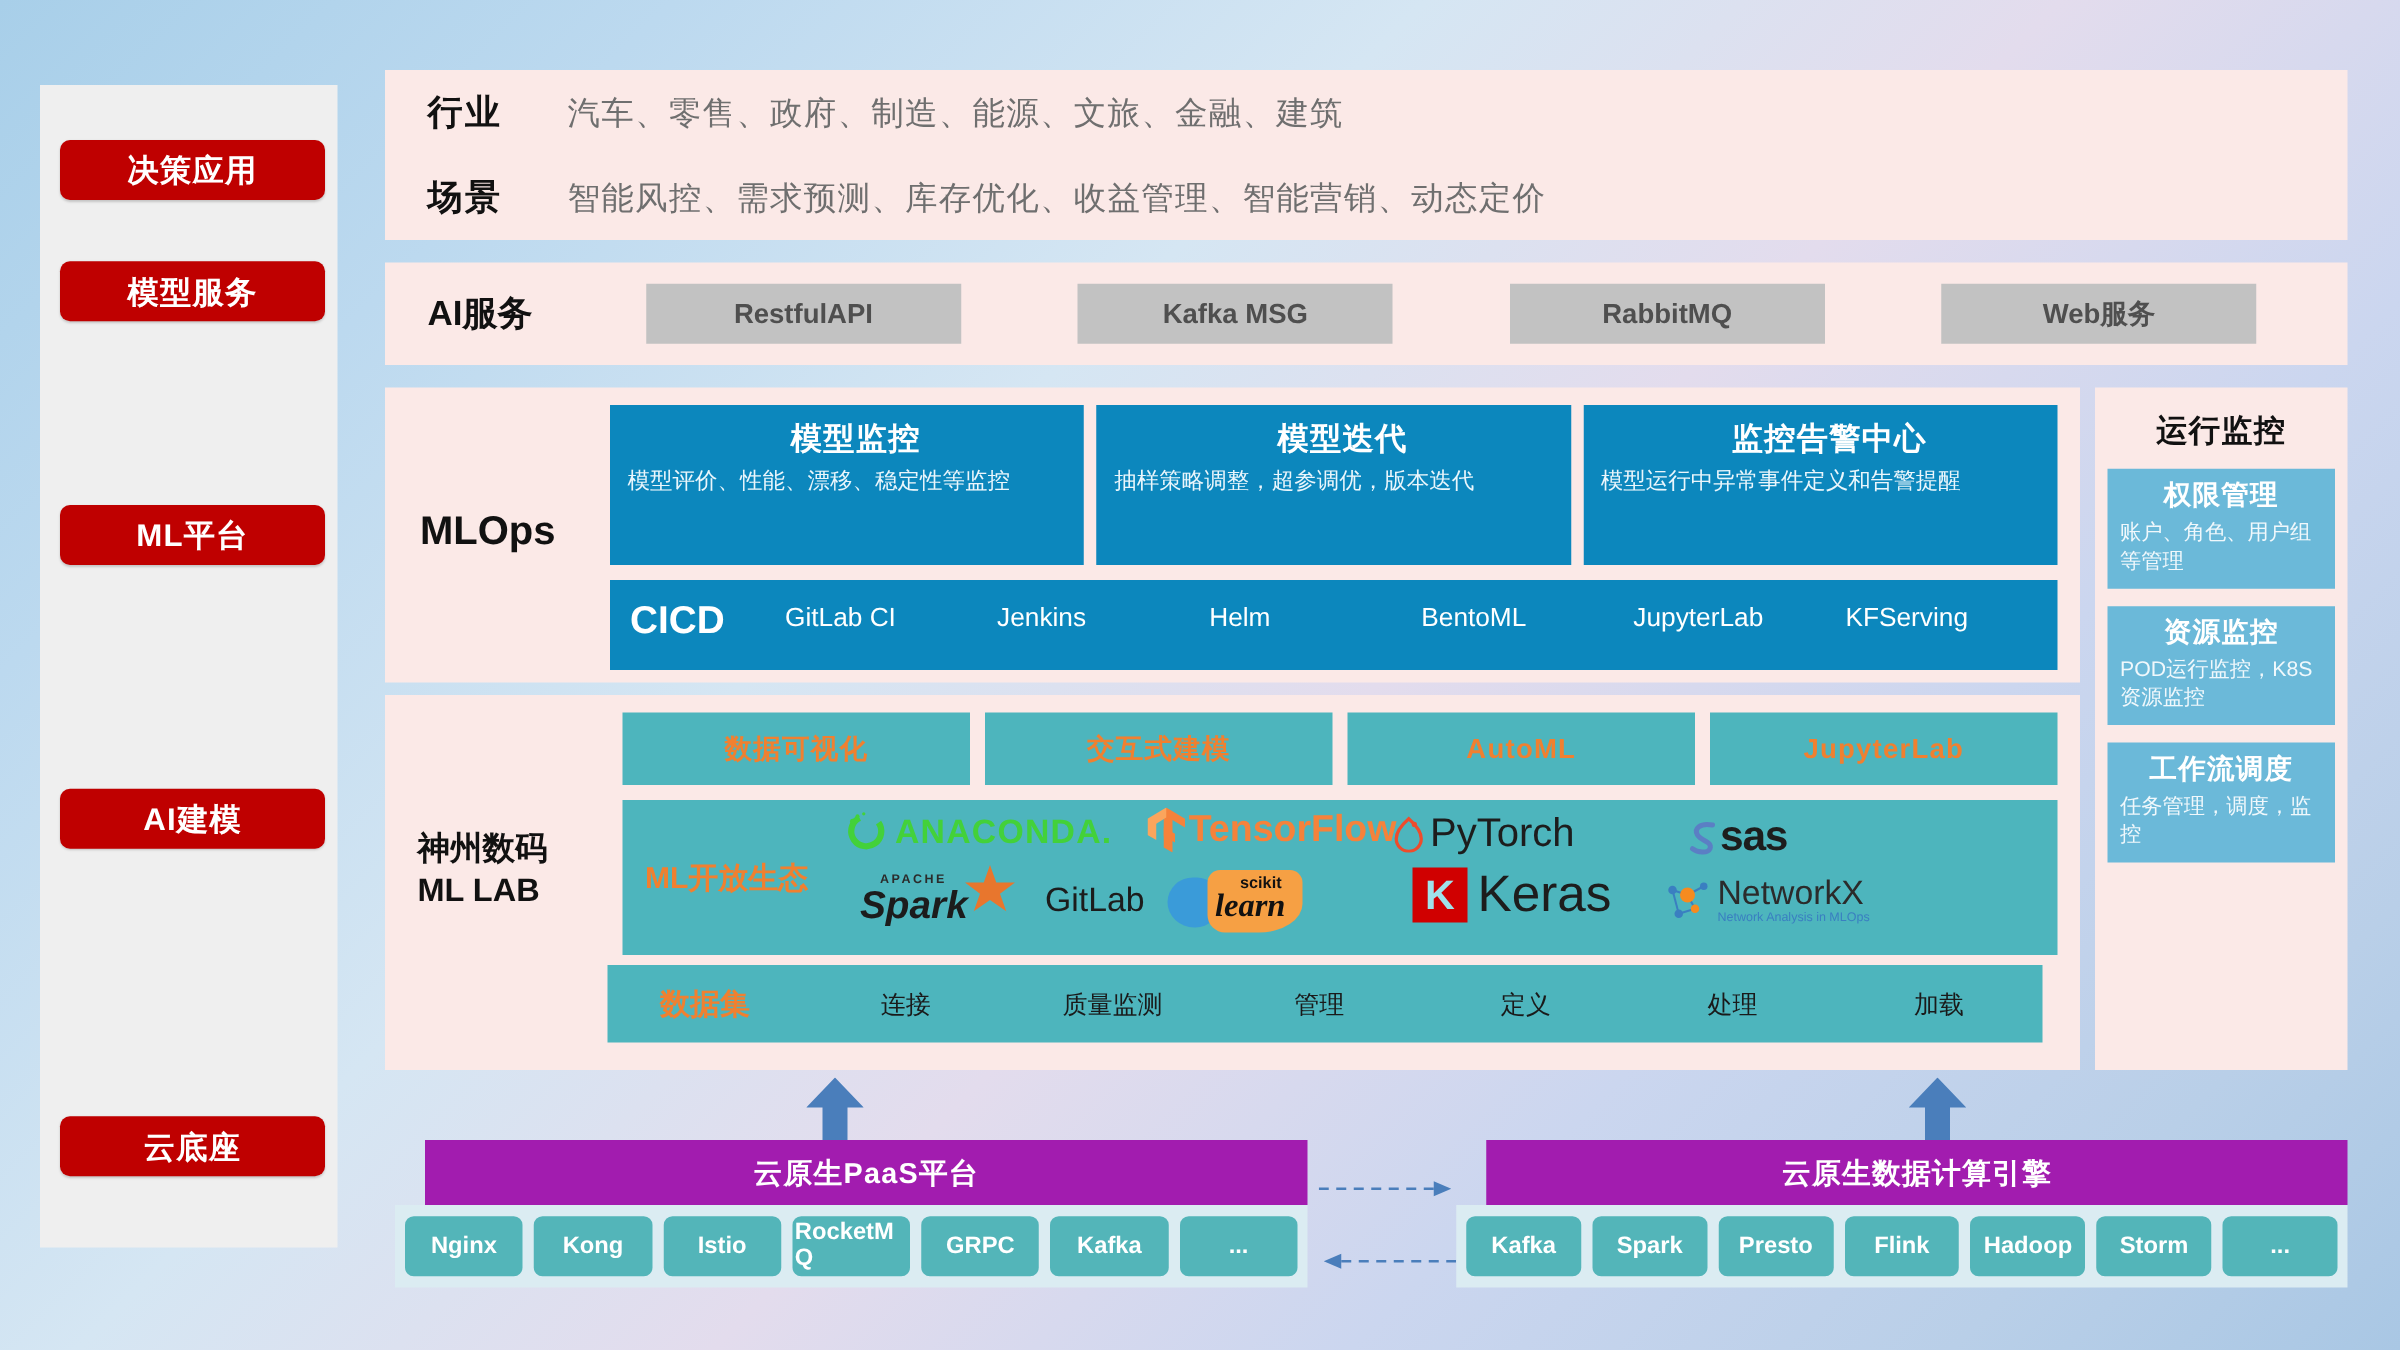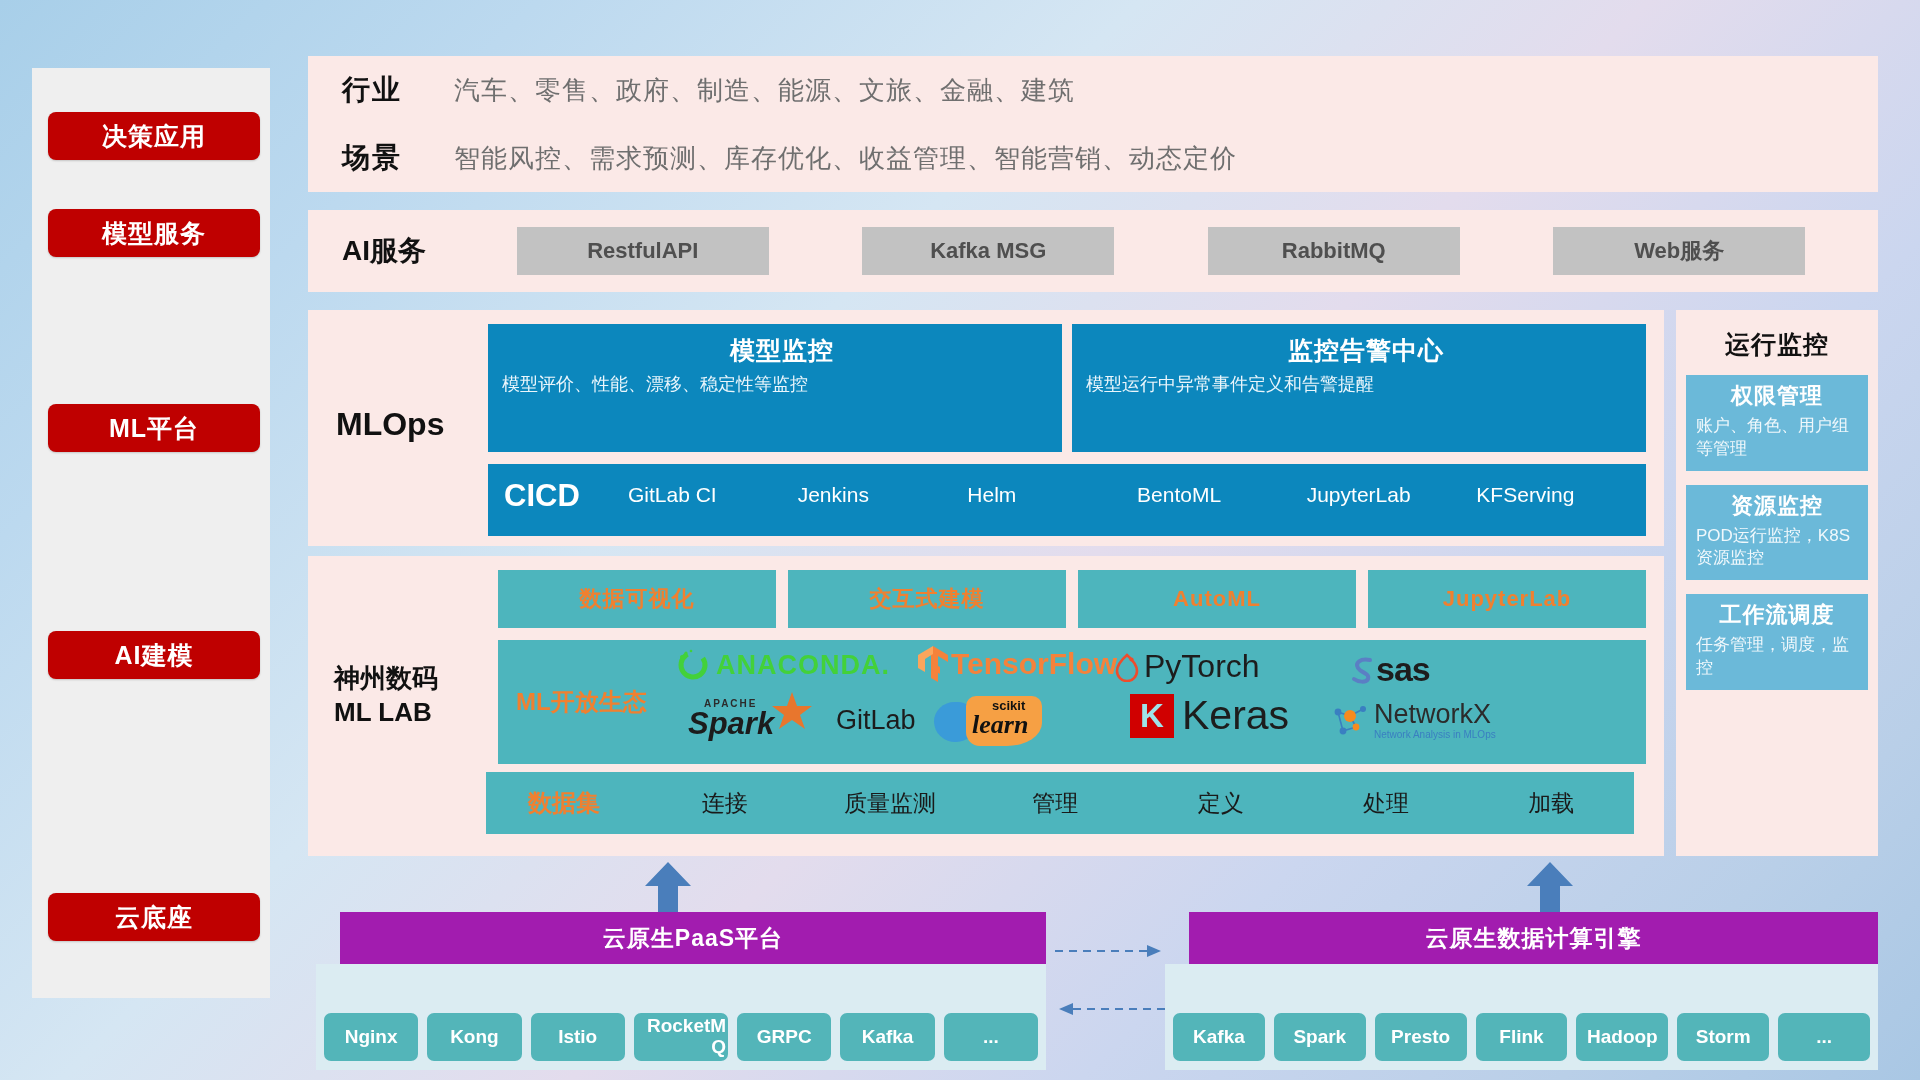--- a/index.html
+++ b/index.html
@@ -77,42 +77,42 @@
     display:flex;align-items:center;
   }
   .eco-key{width:160px;color:#f08030;font-size:24px;font-weight:bold;padding-left:18px;box-sizing:border-box;}
   .eco-logos{flex:1;height:100%;position:relative;}
   .dataset{
     position:absolute;left:178px;top:216px;width:1148px;height:62px;background:#4db5bd;
     display:flex;align-items:center;
   }
   .ds-key{width:156px;color:#f08030;font-size:24px;font-weight:bold;text-align:center;}
   .ds-items{flex:1;display:flex;}
-  .ds-item{flex:1;text-align:center;color:#1a1a1a;font-size:23px;}
+  .ds-item{flex:1;text-align:center;color:#1a1a1a;font-size:20px;}
 
   
   #panel-mon{left:1676px;top:310px;width:202px;height:546px;}
   .mon-title{text-align:center;font-size:25px;font-weight:bold;color:#111;padding-top:18px;letter-spacing:1px;}
   .mon-card{
     margin:14px 10px 0 10px;background:#6bb9d9;color:#fff;padding:6px 10px 10px 10px;box-sizing:border-box;
   }
   .mon-card h4{margin:0 0 4px 0;font-size:22px;text-align:center;font-weight:bold;letter-spacing:1px;}
   .mon-card p{margin:0;font-size:17px;line-height:1.34;color:#f0f8fc;}
 
   
   .cloud-group{position:absolute;}
   .cloud-head{
     background:#a21caf;color:#fff;font-size:23px;font-weight:bold;
     height:52px;display:flex;align-items:center;justify-content:center;letter-spacing:1px;margin-left:24px;
   }
   .cloud-body{background:#dbecf2;padding:9px 8px;display:flex;gap:9px;}
   .cloud-chip{
     flex:1;height:48px;background:#53b5b9;border-radius:7px;color:#fff;
     font-size:19px;font-weight:bold;display:flex;align-items:center;justify-content:center;
-    text-align:right;line-height:1.1;padding:0 2px;box-sizing:border-box;word-break:break-word;margin-top:40px;
+    text-align:left;line-height:1.1;padding:0 2px;box-sizing:border-box;word-break:break-word;
   }
   .up-arrow{position:absolute;width:46px;}
   .up-arrow svg{display:block;}
   .dash-row{position:absolute;}
   
   .logo{position:absolute;display:flex;align-items:center;}
   .logo-txt{font-weight:bold;}
 </style>
 </head>
 <body>
@@ -147,20 +147,24 @@
       <div class="ai-chip">Web服务</div>
     </div>
   </div>
 
   <div class="panel" id="panel-mlops">
     <div class="mlops-key">MLOps</div>
     <div class="mlops-cards">
       <div class="mlops-card">
         <h4>模型监控</h4>
         <p>模型评价、性能、漂移、稳定性等监控</p>
+      </div>
+      <div class="mlops-card">
+        <h4>模型迭代</h4>
+        <p>抽样策略调整，超参调优，版本迭代</p>
       </div>
       <div class="mlops-card">
         <h4>监控告警中心</h4>
         <p>模型运行中异常事件定义和告警提醒</p>
       </div>
     </div>
     <div class="cicd">
       <div class="cicd-key">CICD</div>
       <div class="cicd-items">
         <div class="cicd-item">GitLab CI</div>

